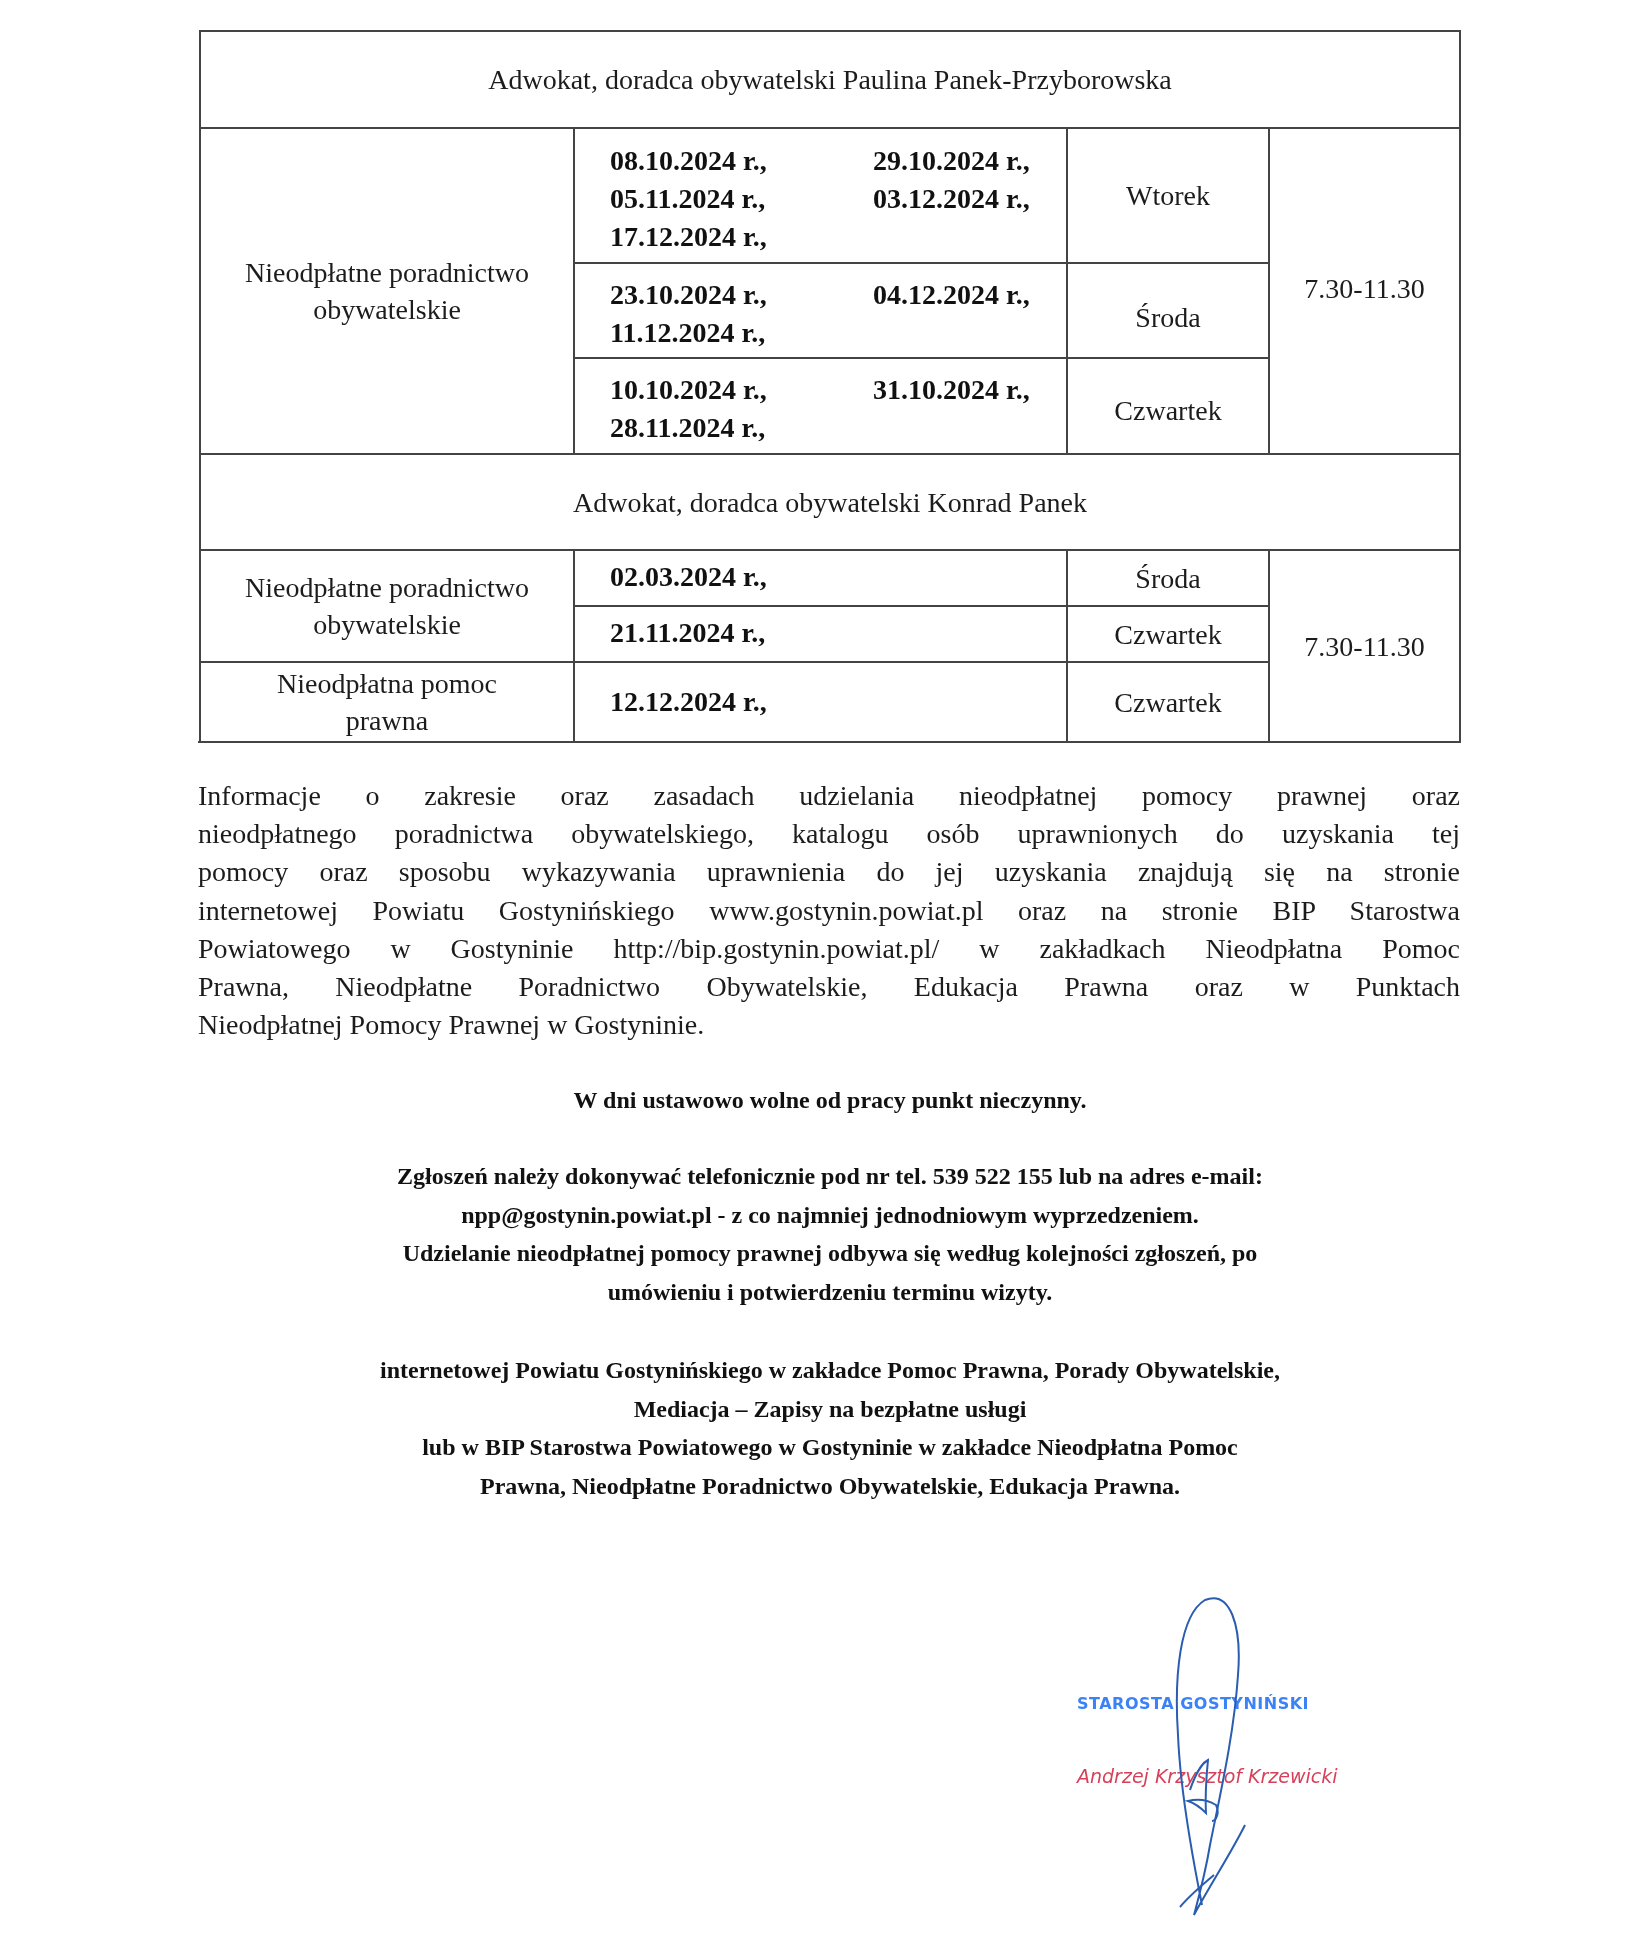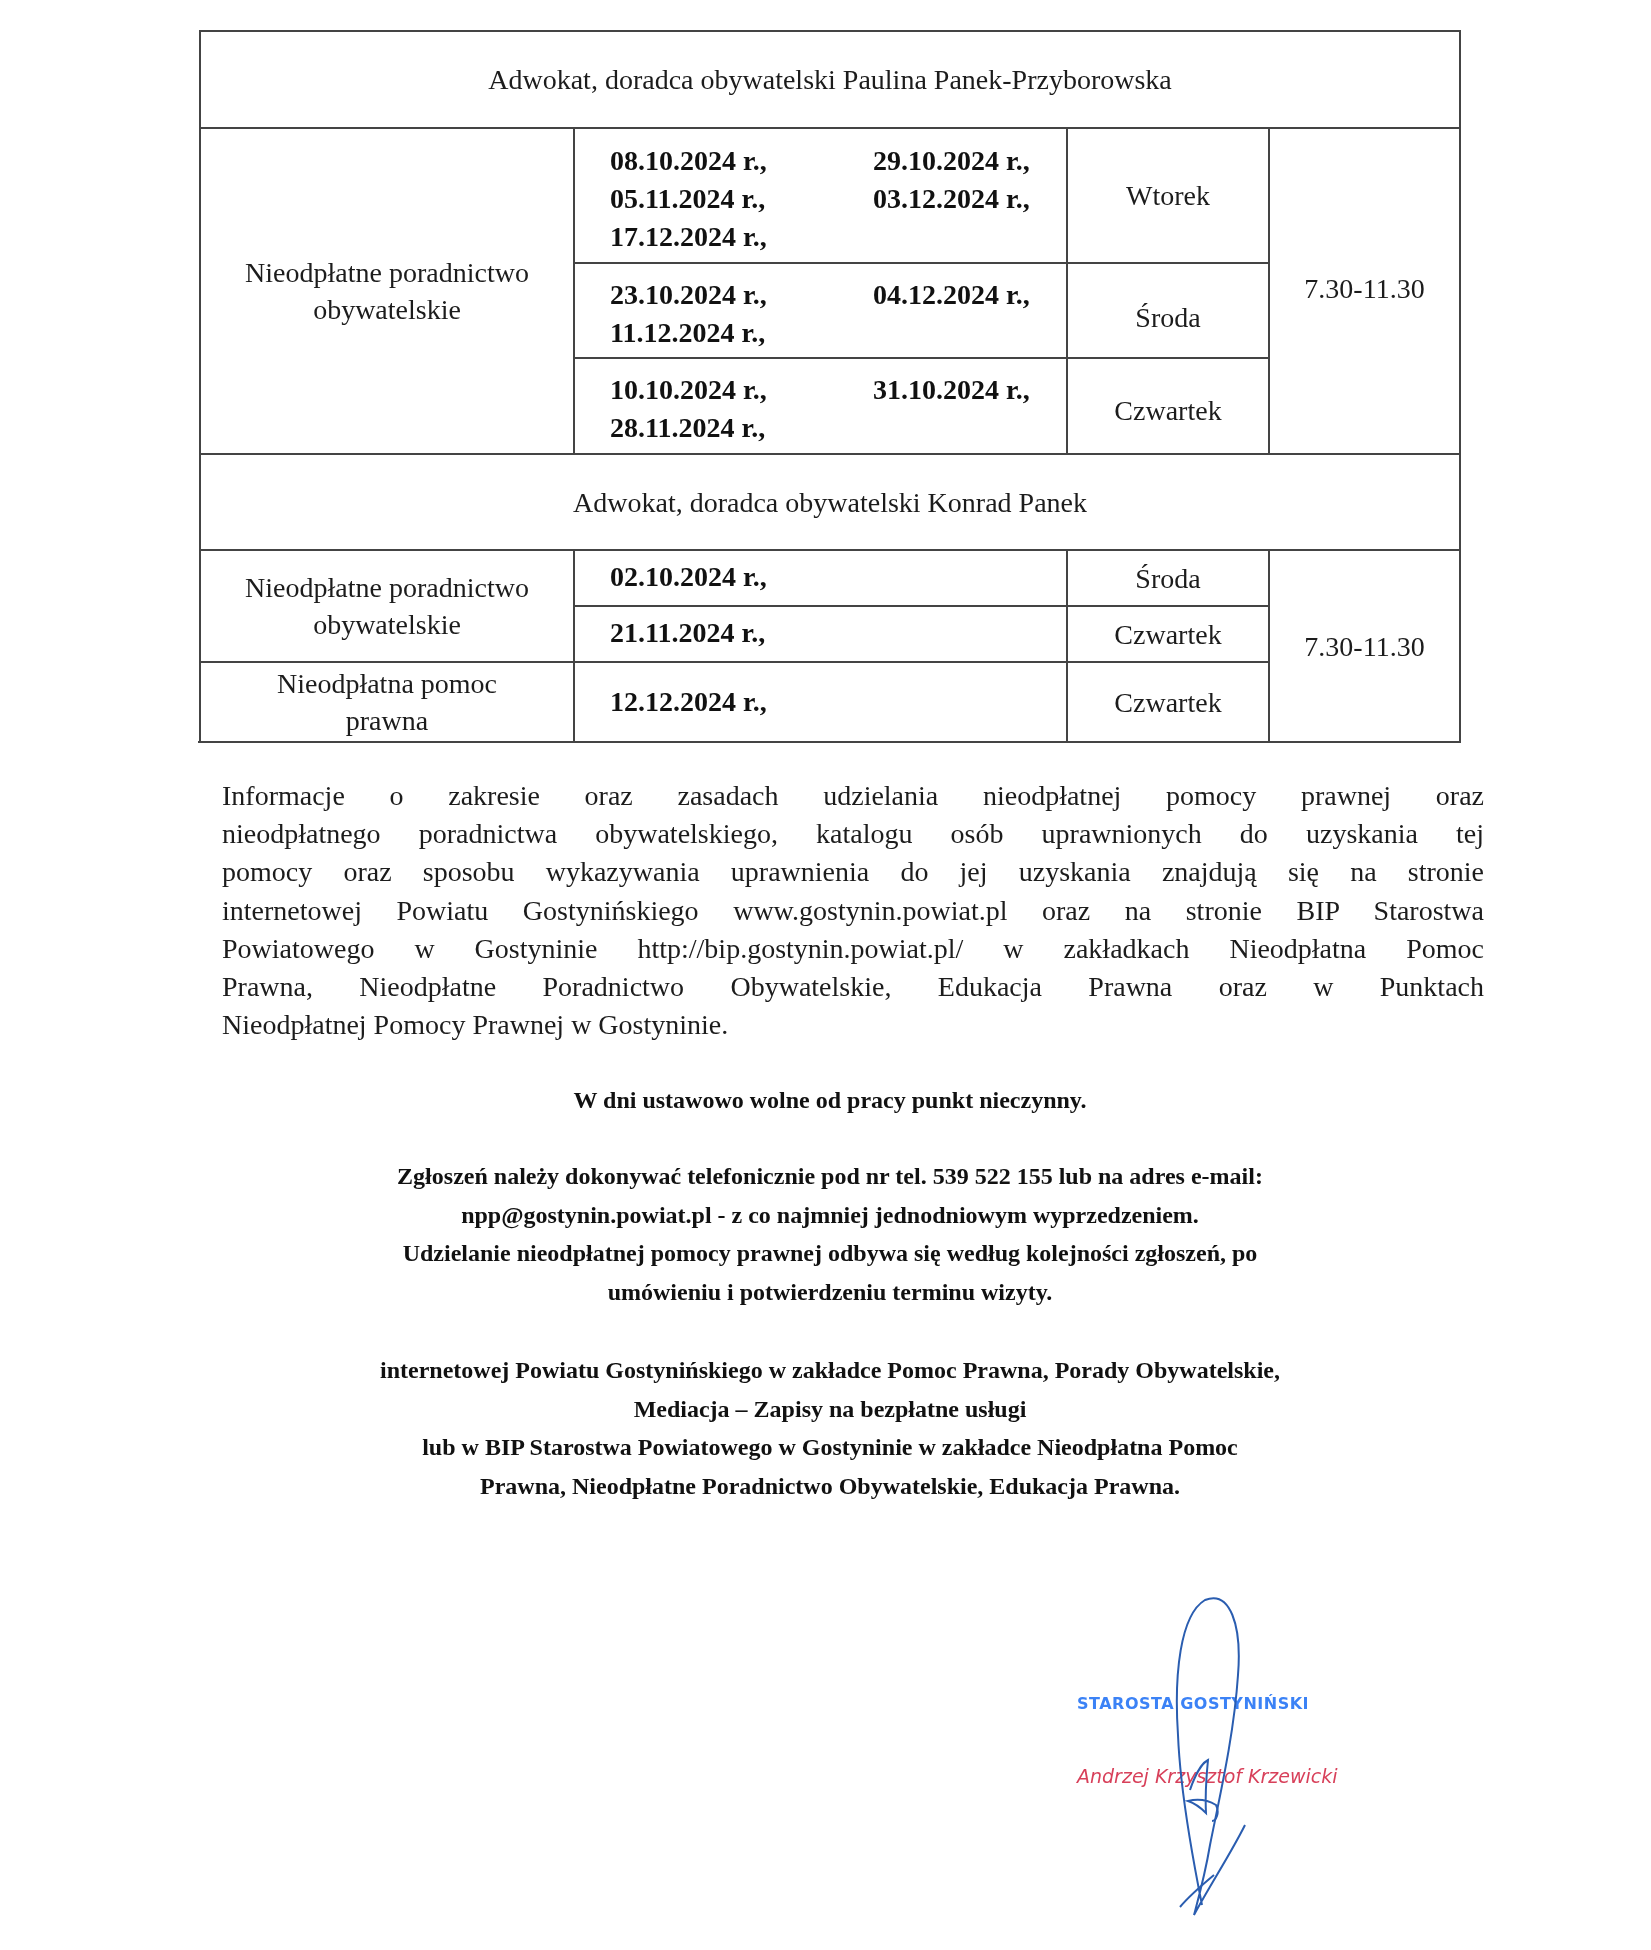--- a/index.html
+++ b/index.html
@@ -5,21 +5,21 @@
   html, body { margin:0; padding:0; background:#ffffff; }
   body { width:1651px; height:1950px; position:relative; overflow:hidden;
          font-family:"Liberation Serif","DejaVu Serif",serif; color:#1a1a1a; }
   .tbl { position:absolute; left:0; top:0; }
   .cell { position:absolute; box-sizing:border-box; display:flex; align-items:center; justify-content:center;
           text-align:center; font-size:28px; line-height:37px; color:#1c1c1c; }
   .hline { position:absolute; height:2px; background:#444; }
   .vline { position:absolute; width:2px; background:#444; }
   .dates { position:absolute; font-weight:bold; font-size:28px; line-height:38px; color:#111; white-space:nowrap;margin-left:20px; }
   .para { position:absolute; left:198px; width:1262px; font-size:28px; line-height:38.2px;
-          text-align:justify; text-align-last:left; color:#1c1c1c;margin-left:24px; }
+          text-align:justify; text-align-last:left; color:#1c1c1c; }
   .para span.ln { display:block; text-align:justify; text-align-last:justify; white-space:nowrap; }
   .para span.ln.last { text-align-last:left; }
   .bold { position:absolute; left:150px; width:1360px; font-weight:bold; font-size:24px; line-height:38.5px;
           text-align:center; color:#111; }
   .bold span { display:block; white-space:nowrap; }
   .stamp1 { position:absolute; left:1077px; top:1694px; font-family:"DejaVu Sans","Liberation Sans",sans-serif;
             font-size:16px; font-weight:bold; color:#3b82f6; letter-spacing:0.5px; white-space:nowrap; }
   .stamp2 { position:absolute; left:1077px; top:1765px; font-family:"DejaVu Sans","Liberation Sans",sans-serif;
             font-size:19px; font-style:italic; color:#d8405a; white-space:nowrap; }
   .sig { position:absolute; left:1150px; top:1585px; }
@@ -79,21 +79,21 @@
     <div>31.10.2024 r.,</div>
   </div>
   <div class="cell" style="left:1068px;top:359px;width:200px;height:94px;padding-top:8px;">Czwartek</div>
 
   <div class="cell" style="left:1270px;top:129px;width:189px;height:324px;padding-bottom:6px;">7.30-11.30</div>
 
   <div class="cell" style="left:201px;top:455px;width:1258px;height:94px;text-align:center;">Adwokat, doradca obywatelski Konrad Panek</div>
   <div class="cell" style="left:201px;top:551px;width:372px;height:110px;padding:0 8px;">Nieodpłatne poradnictwo obywatelskie</div>
   <div class="cell" style="left:201px;top:663px;width:372px;height:78px;padding:16px 60px;">Nieodpłatna pomoc prawna</div>
 
-  <div class="dates" style="left:590px;top:558px;">02.10.2024 r.,</div>
+  <div class="dates" style="left:590px;top:558px;">02.03.2024 r.,</div>
   <div class="cell" style="left:1068px;top:551px;width:200px;height:54px;">Środa</div>
 
   <div class="dates" style="left:590px;top:614px;">21.11.2024 r.,</div>
   <div class="cell" style="left:1068px;top:607px;width:200px;height:54px;">Czwartek</div>
 
   <div class="dates" style="left:590px;top:683px;">12.12.2024 r.,</div>
   <div class="cell" style="left:1068px;top:663px;width:200px;height:78px;">Czwartek</div>
 
   <div class="cell" style="left:1270px;top:551px;width:189px;height:190px;">7.30-11.30</div>
 </div>

